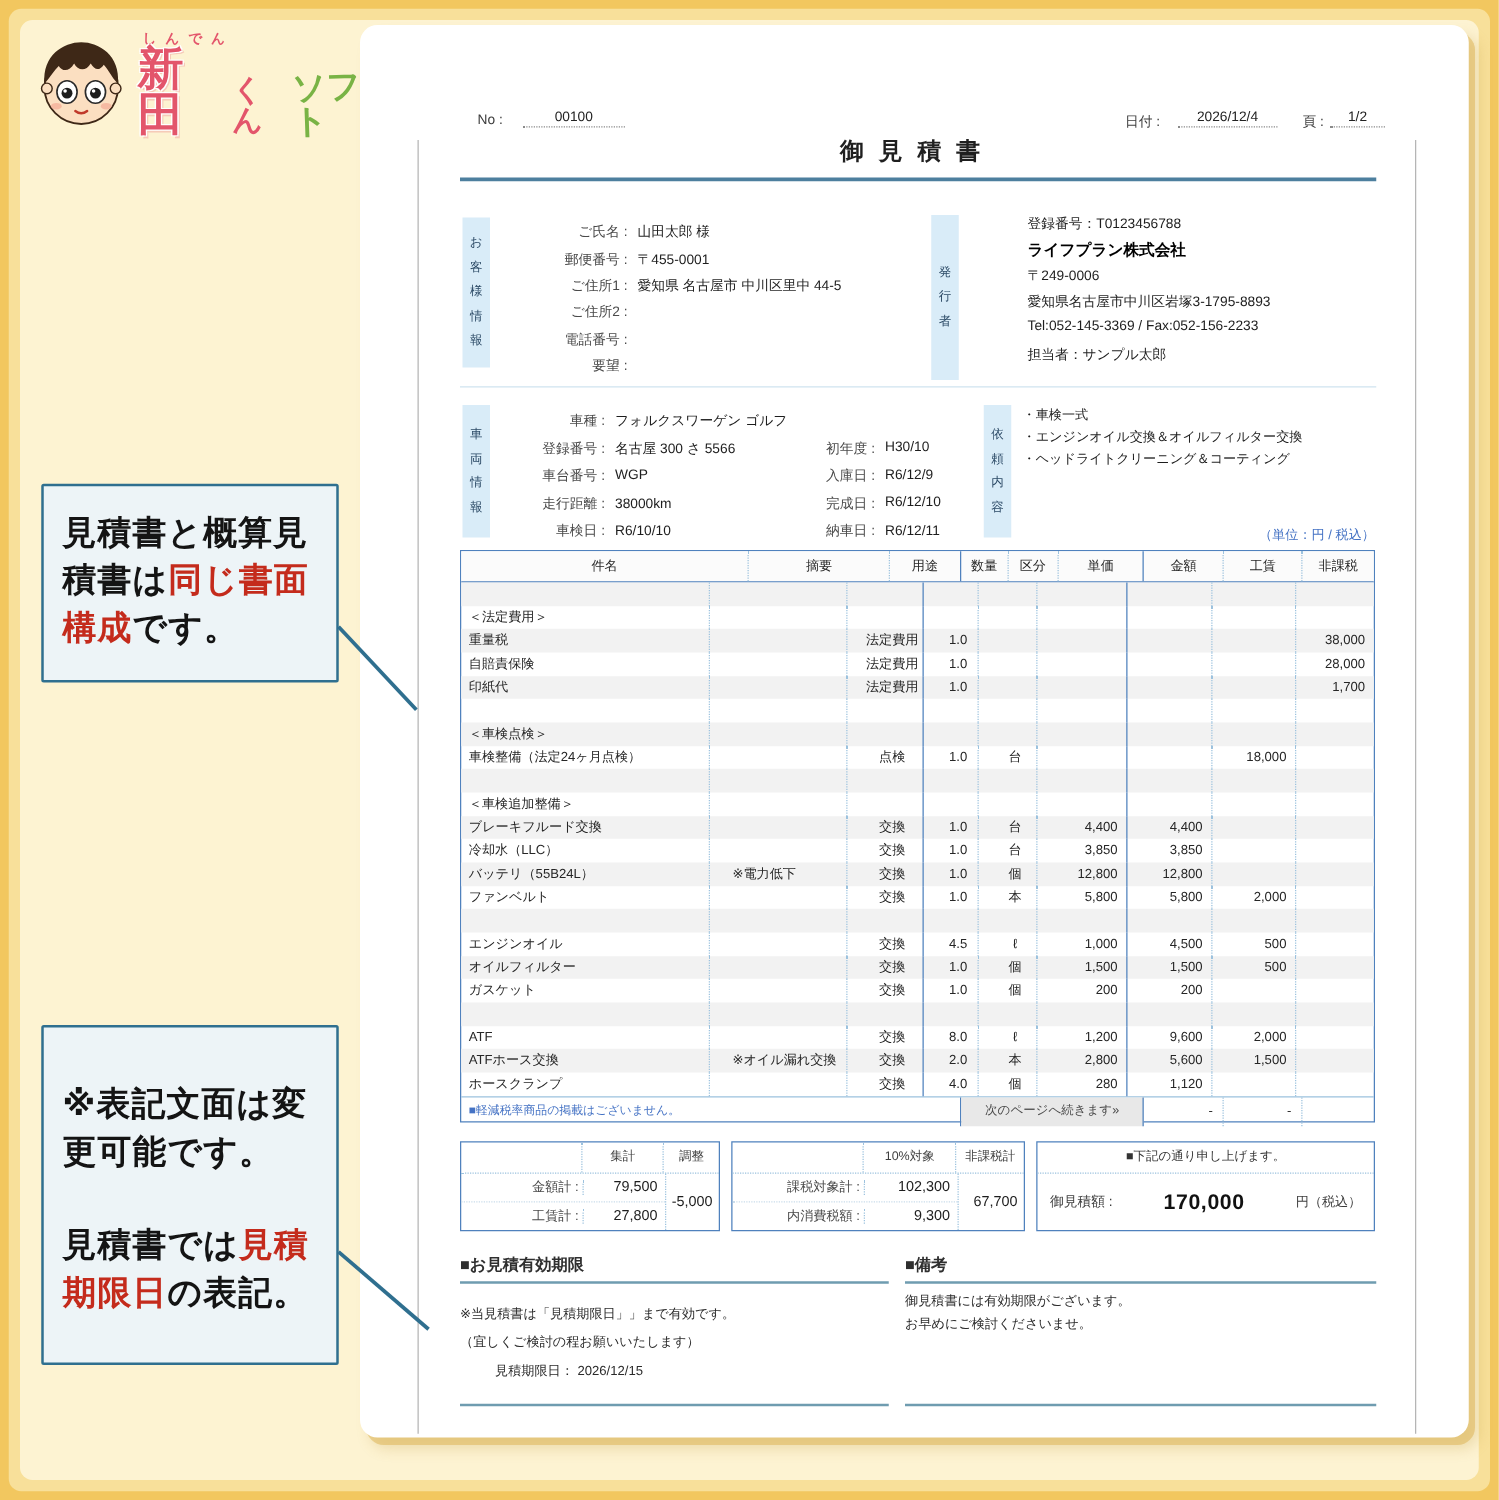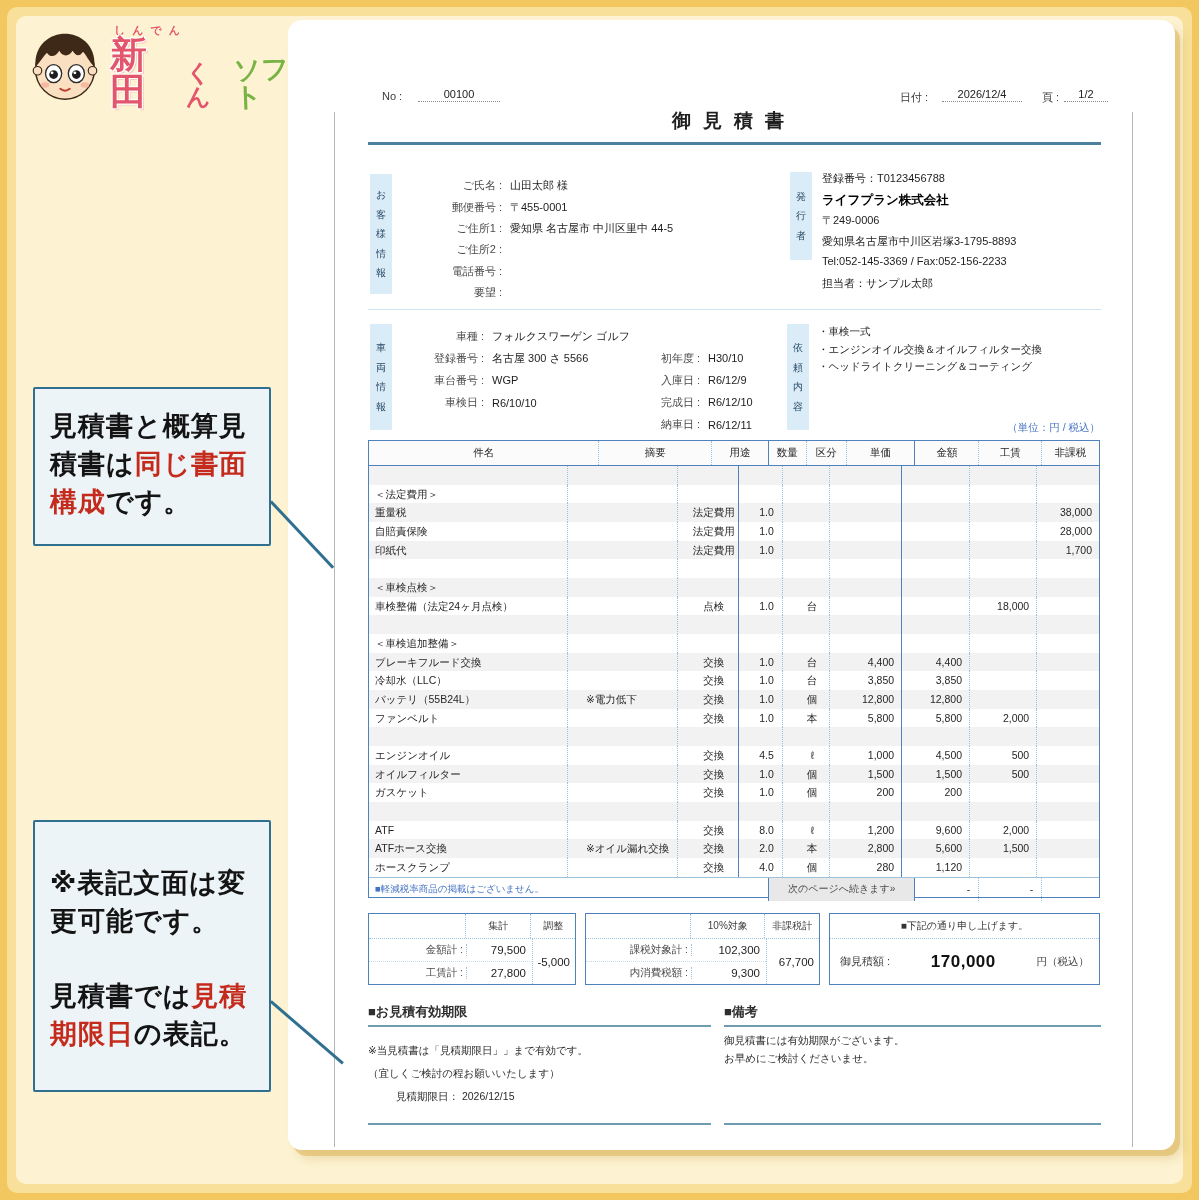--- a/index.html
+++ b/index.html
@@ -231,21 +231,21 @@
     <div class="kv-row">
       <div class="kv-label">電話番号 :</div>
       <div class="kv-value"></div>
     </div>
     <div class="kv-row">
       <div class="kv-label">要望 :</div>
       <div class="kv-value"></div>
     </div>
   </div>
 
-<div class="vbar" style="left:790px;top:172px;height:88px;">
+<div class="vbar" style="left:745px;top:172px;height:132px;">
     <span>発行者</span>
   </div>
 <div class="lines-block" id="issuer-lines">
     <div class="line">登録番号：T0123456788</div>
     <div class="line bold">ライフプラン株式会社</div>
     <div class="line">〒249-0006</div>
     <div class="line">愛知県名古屋市中川区岩塚3-1795-8893</div>
     <div class="line">Tel:052-145-3369 / Fax:052-156-2233</div>
     <div class="line">担当者：サンプル太郎</div>
   </div>
@@ -260,20 +260,24 @@
       <div class="kv-label">車種 :</div>
       <div class="kv-value">フォルクスワーゲン ゴルフ</div>
     </div>
     <div class="kv-row">
       <div class="kv-label">登録番号 :</div>
       <div class="kv-value">名古屋 300 さ 5566</div>
     </div>
     <div class="kv-row">
       <div class="kv-label">車台番号 :</div>
       <div class="kv-value">WGP</div>
+    </div>
+    <div class="kv-row">
+      <div class="kv-label">走行距離 :</div>
+      <div class="kv-value">38000km</div>
     </div>
     <div class="kv-row">
       <div class="kv-label">車検日 :</div>
       <div class="kv-value">R6/10/10</div>
     </div>
   </div>
 <div class="kv-block" id="vehicle-right">
     <div class="kv-row">
       <div class="kv-label">初年度 :</div>
       <div class="kv-value">H30/10</div>

